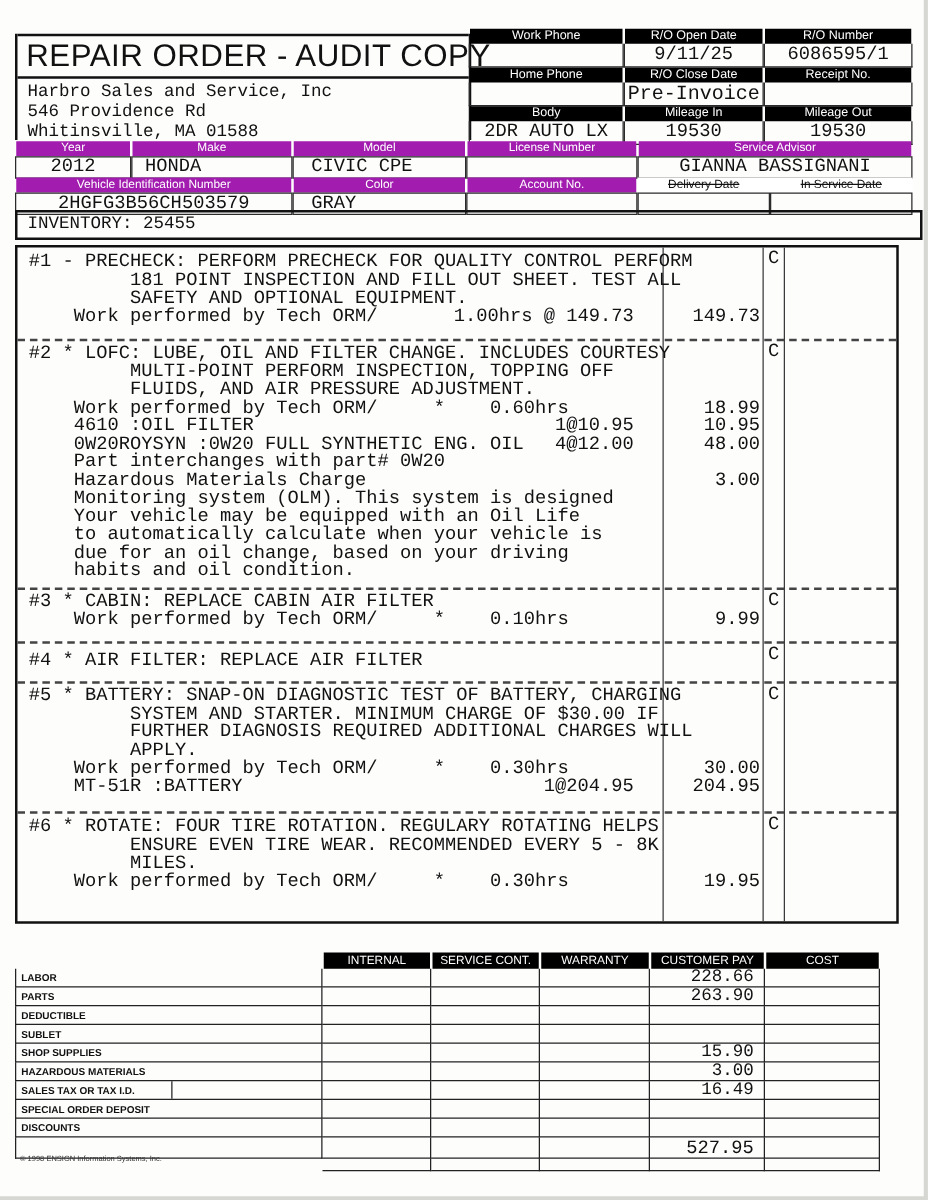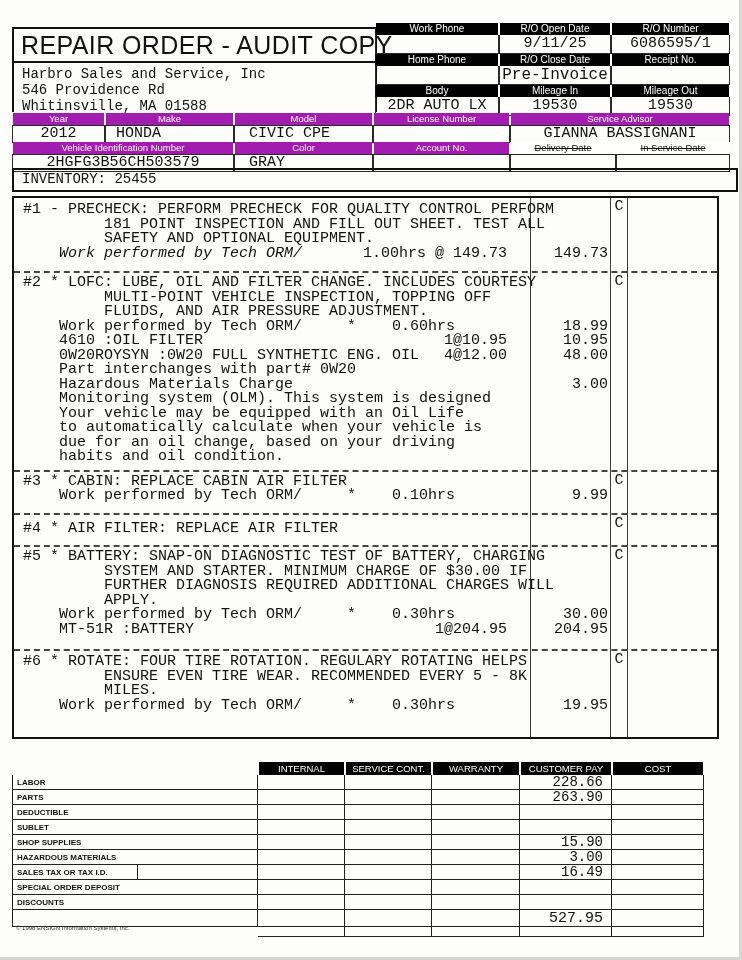--- a/index.html
+++ b/index.html
@@ -153,37 +153,37 @@
             <div class="jamt"></div>
           </div>
           <div class="jrow">
             <div class="jdesc">
               <div class="jtext" style="display: inline;">         SAFETY AND OPTIONAL EQUIPMENT.</div>
             </div>
             <div class="jamt"></div>
           </div>
           <div class="jrow">
             <div class="jdesc">
-              <div class="jtext" style="display: inline; font-style: italic;">    Work performed by Tech ORM/</div>
+              <div class="jtext" style="display: inline;">    Work performed by Tech ORM/</div>
               <div class="jtail">1.00hrs @ 149.73</div>
             </div>
             <div class="jamt">149.73</div>
           </div>
         </div>
         <div class="job j2">
           <div class="cflag">C</div>
           <div class="jrow">
             <div class="jdesc">
               <div class="jtext" style="display: inline;">#2 * LOFC: LUBE, OIL AND FILTER CHANGE. INCLUDES COURTESY</div>
             </div>
             <div class="jamt"></div>
           </div>
           <div class="jrow">
             <div class="jdesc">
-              <div class="jtext" style="display: inline;">         MULTI-POINT VEHICLE INSPECTION, TOPPING OFF</div>
+              <div class="jtext" style="display: inline;">         MULTI-POINT PERFORM INSPECTION, TOPPING OFF</div>
             </div>
             <div class="jamt"></div>
           </div>
           <div class="jrow">
             <div class="jdesc">
               <div class="jtext" style="display: inline;">         FLUIDS, AND AIR PRESSURE ADJUSTMENT.</div>
             </div>
             <div class="jamt"></div>
           </div>
           <div class="jrow">

